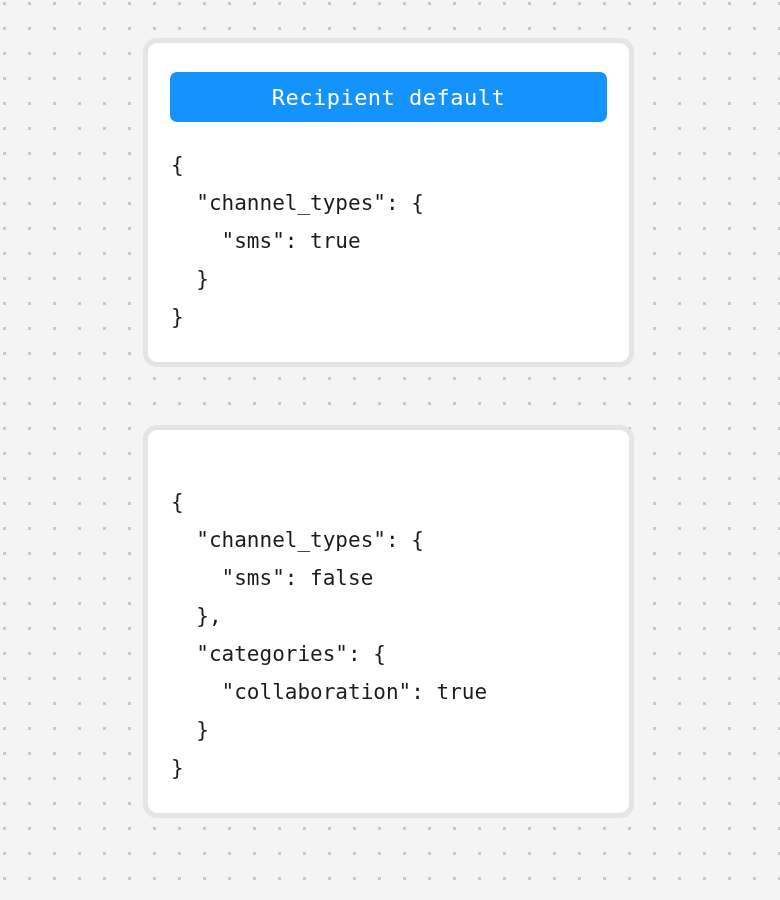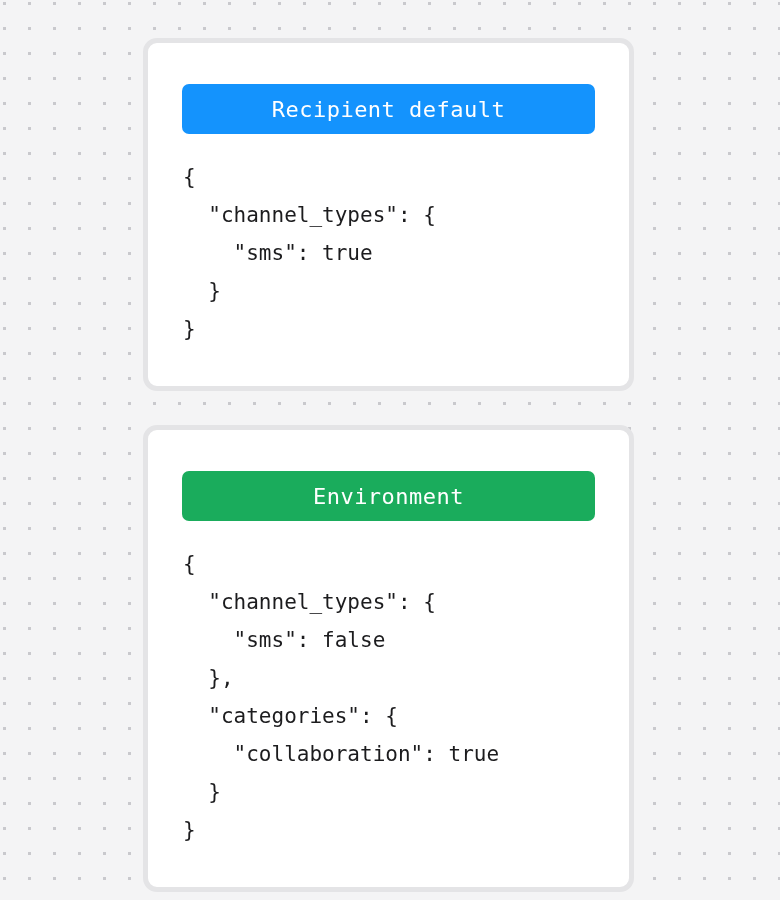--- a/index.html
+++ b/index.html
@@ -28,21 +28,21 @@
   }
 
   .card {
     position: absolute;
     left: 143px;
     width: 491px;
     box-sizing: border-box;
     background: #ffffff;
     border: 5px solid #e4e4e6;
     border-radius: 14px;
-    padding: 12px;
+    padding: 0;
   }
 
   .card-inner {
     padding: 29px 22px 26px 22px;
   }
 
   .card-header {
     height: 50px;
     border-radius: 7px;
     display: flex;
@@ -86,23 +86,20 @@
       <div class="card-body">{
   "channel_types": {
     "sms": true
   }
 }</div>
     </div>
   </div>
 
   <div class="card" id="card-environment">
     <div class="card-inner">
-      <div class="card-header green">
-        <span>Environment</span>
-      </div>
       <div class="card-body">{
   "channel_types": {
     "sms": false
   },
   "categories": {
     "collaboration": true
   }
 }</div>
     </div>
   </div>

